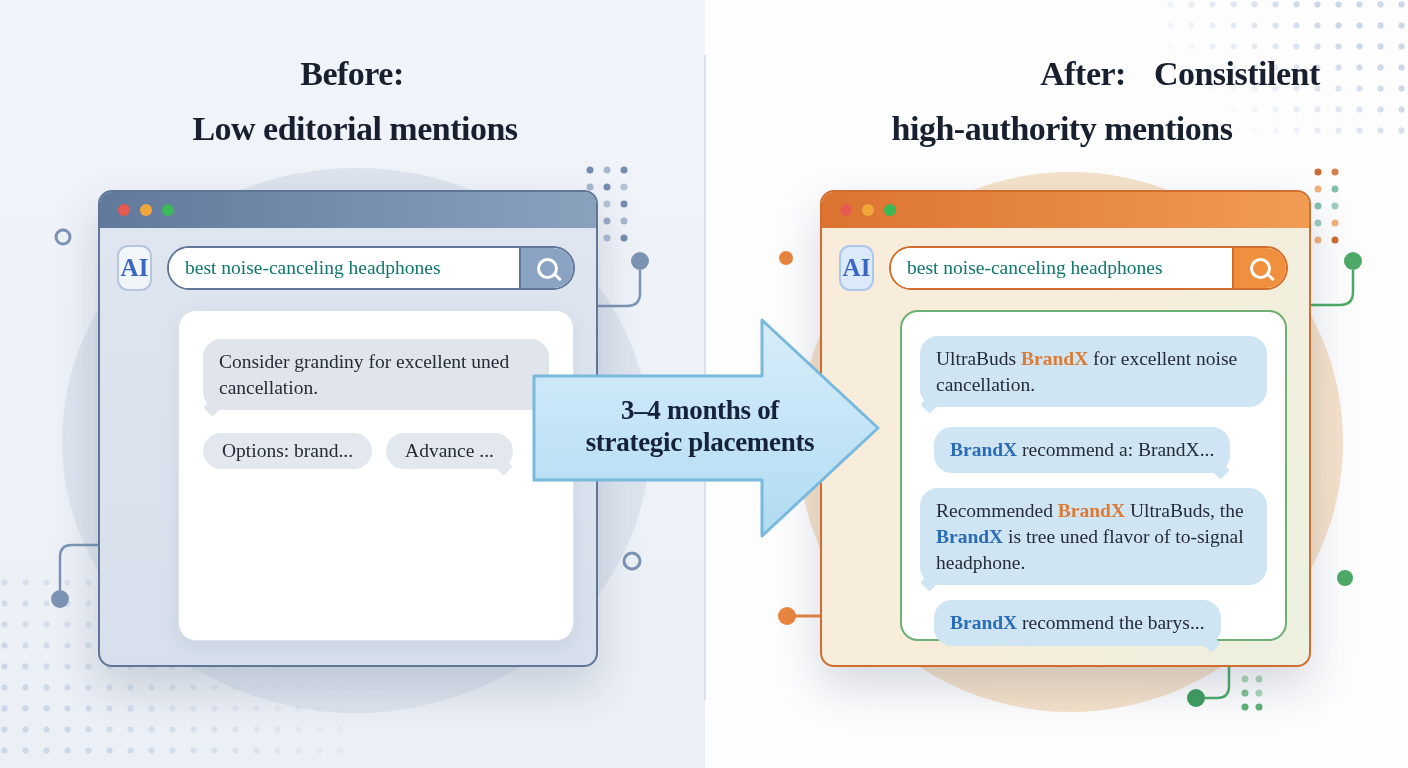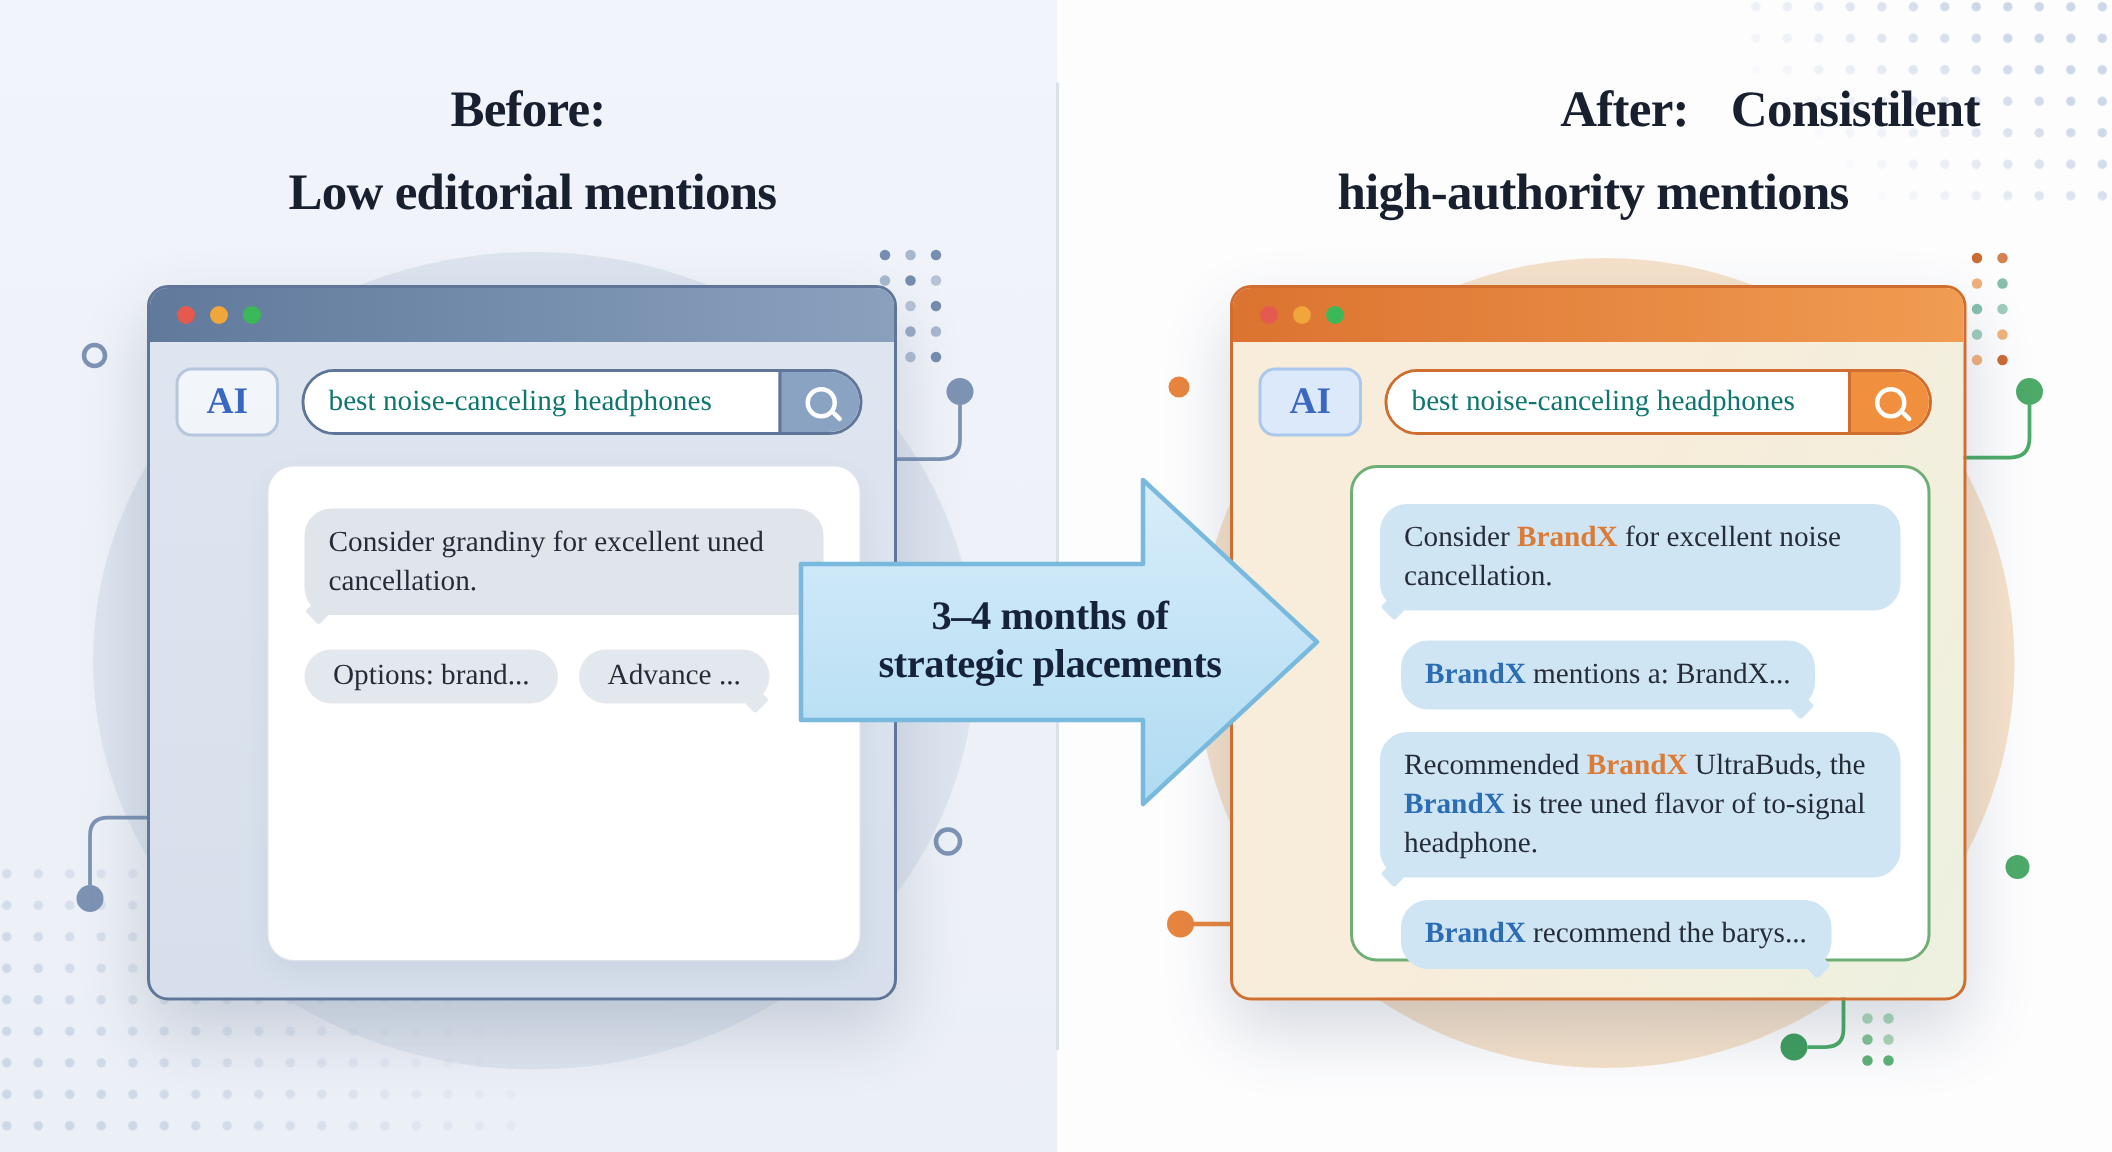--- a/index.html
+++ b/index.html
@@ -42,21 +42,21 @@
   .win-after{left:820px;top:190px;width:487px;border:2px solid #cf6e2e;
           background:linear-gradient(115deg,#f8ecda 45%,#edf1e0);}
   .titlebar{height:36px;display:flex;align-items:center;gap:10px;padding-left:18px;}
   .tb-before{background:linear-gradient(90deg,#61799b,#8aa1be);}
   .tb-after{background:linear-gradient(90deg,#dc7330,#f09c52);}
   .tl{width:12px;height:12px;border-radius:50%;}
   .tl-r{background:#e45a4f;} .tl-y{background:#f0a63b;} .tl-g{background:#3bb858;}
 
   .toolbar{position:absolute;left:17px;right:21px;top:53px;height:46px;
            display:flex;align-items:center;gap:15px;}
-  .ai-badge{width:69px;height:46px;border-radius:11px;box-sizing:border-box;
+  .ai-badge{width:35px;height:46px;border-radius:11px;box-sizing:border-box;
             display:flex;align-items:center;justify-content:center;
             font-weight:bold;font-size:25px;}
   .ai-before{border:2px solid #b6c6dd;background:rgba(255,255,255,.6);color:#3a67c2;}
   .ai-after{border:2px solid #aac7ec;background:#dce9fa;color:#3a67c2;}
   .search-pill{flex:1;height:44px;box-sizing:border-box;border-radius:24px;
                display:flex;overflow:hidden;background:#fff;}
   .sp-before{border:2px solid #5f7698;}
   .sp-after{border:2px solid #cf6e2e;}
   .search-input{flex:1;min-width:0;border:0;outline:0;padding:0 6px 0 16px;
                 font-size:19.5px;color:#0f766e;background:#fff;font-family:inherit;}
@@ -208,24 +208,24 @@
       <div class="ai-badge ai-after">AI</div>
       <div class="search-pill sp-after">
         <input class="search-input" readonly="" value="best noise-canceling headphones" style="">
         <button class="search-btn sb-after">
           <span class="mag"></span>
         </button>
       </div>
     </div>
     <div class="results-card rc-after">
       <div class="bub bub-blue tail-bl mb20">
-        <span>Consider </span><span class="brand-o">BrandX</span><span> for excellent noise cancellation.</span>
+        <span>UltraBuds </span><span class="brand-o">BrandX</span><span> for excellent noise cancellation.</span>
       </div>
       <div class="bub bub-blue tail-br indent mb15">
-        <span class="brand-b">BrandX</span><span> mentions a: BrandX...</span>
+        <span class="brand-b">BrandX</span><span> recommend a: BrandX...</span>
       </div>
       <div class="bub bub-blue tail-bl mb15" style="max-width:332px">
         <span>Recommended </span><span class="brand-o">BrandX</span><span> UltraBuds, the </span><span class="brand-b">BrandX</span><span> is tree uned flavor of to-signal headphone.</span>
       </div>
       <div class="bub bub-blue tail-br indent">
         <span class="brand-b">BrandX</span><span> recommend the barys...</span>
       </div>
     </div>
   </div>
 

